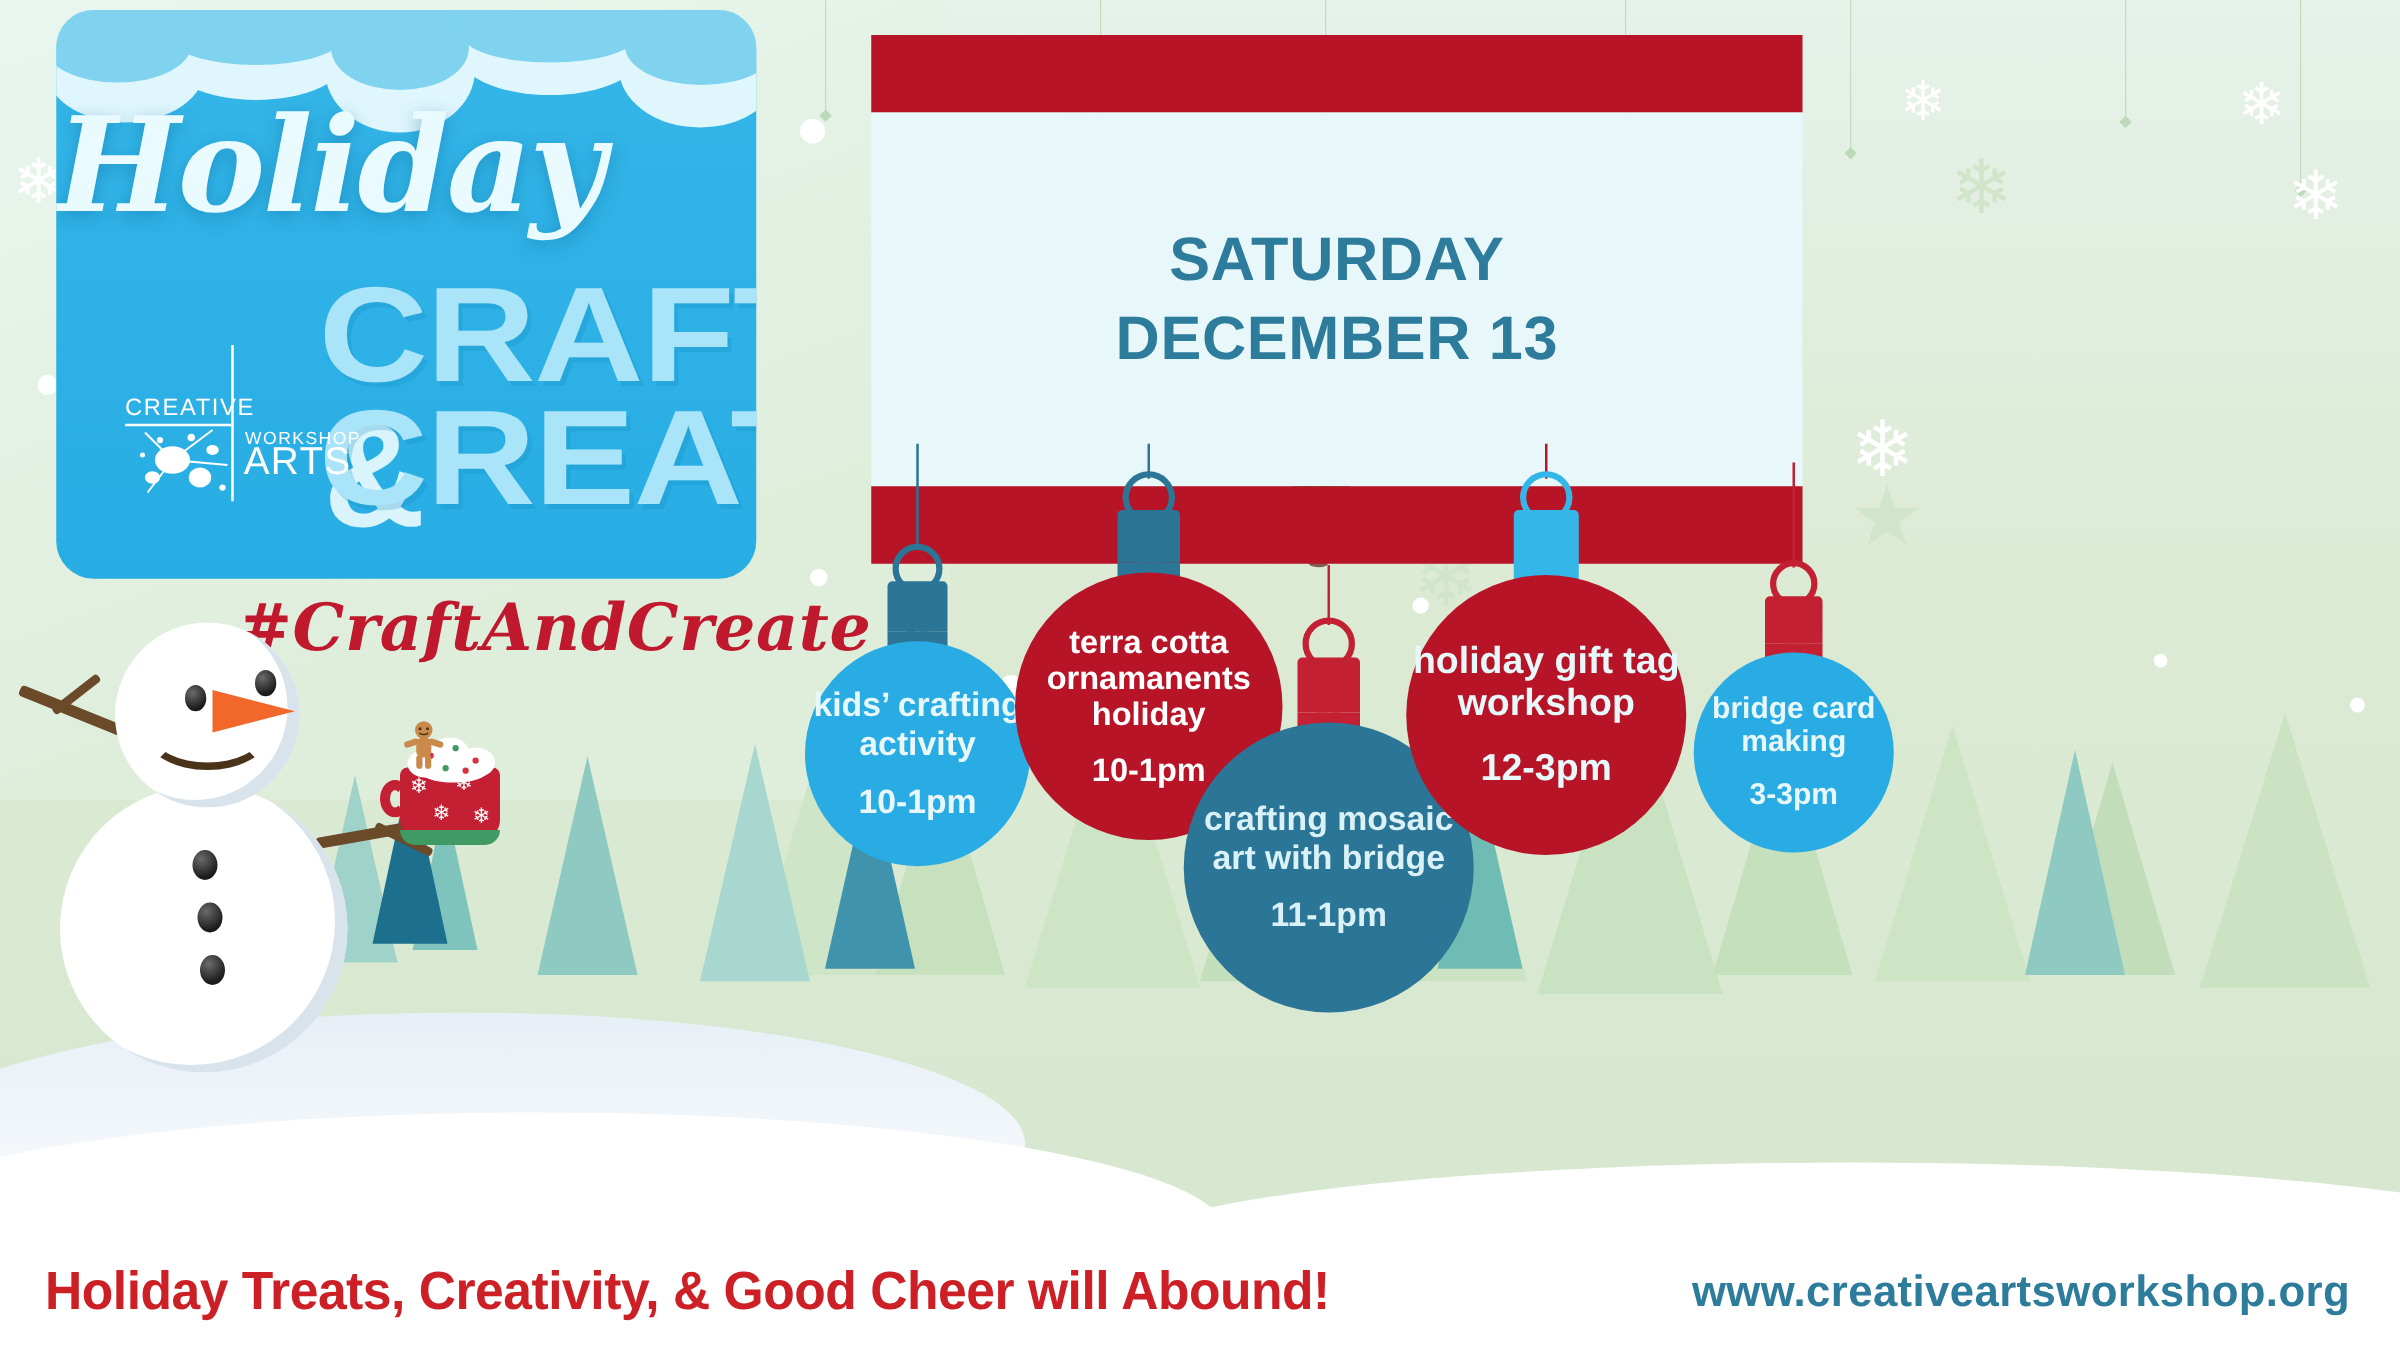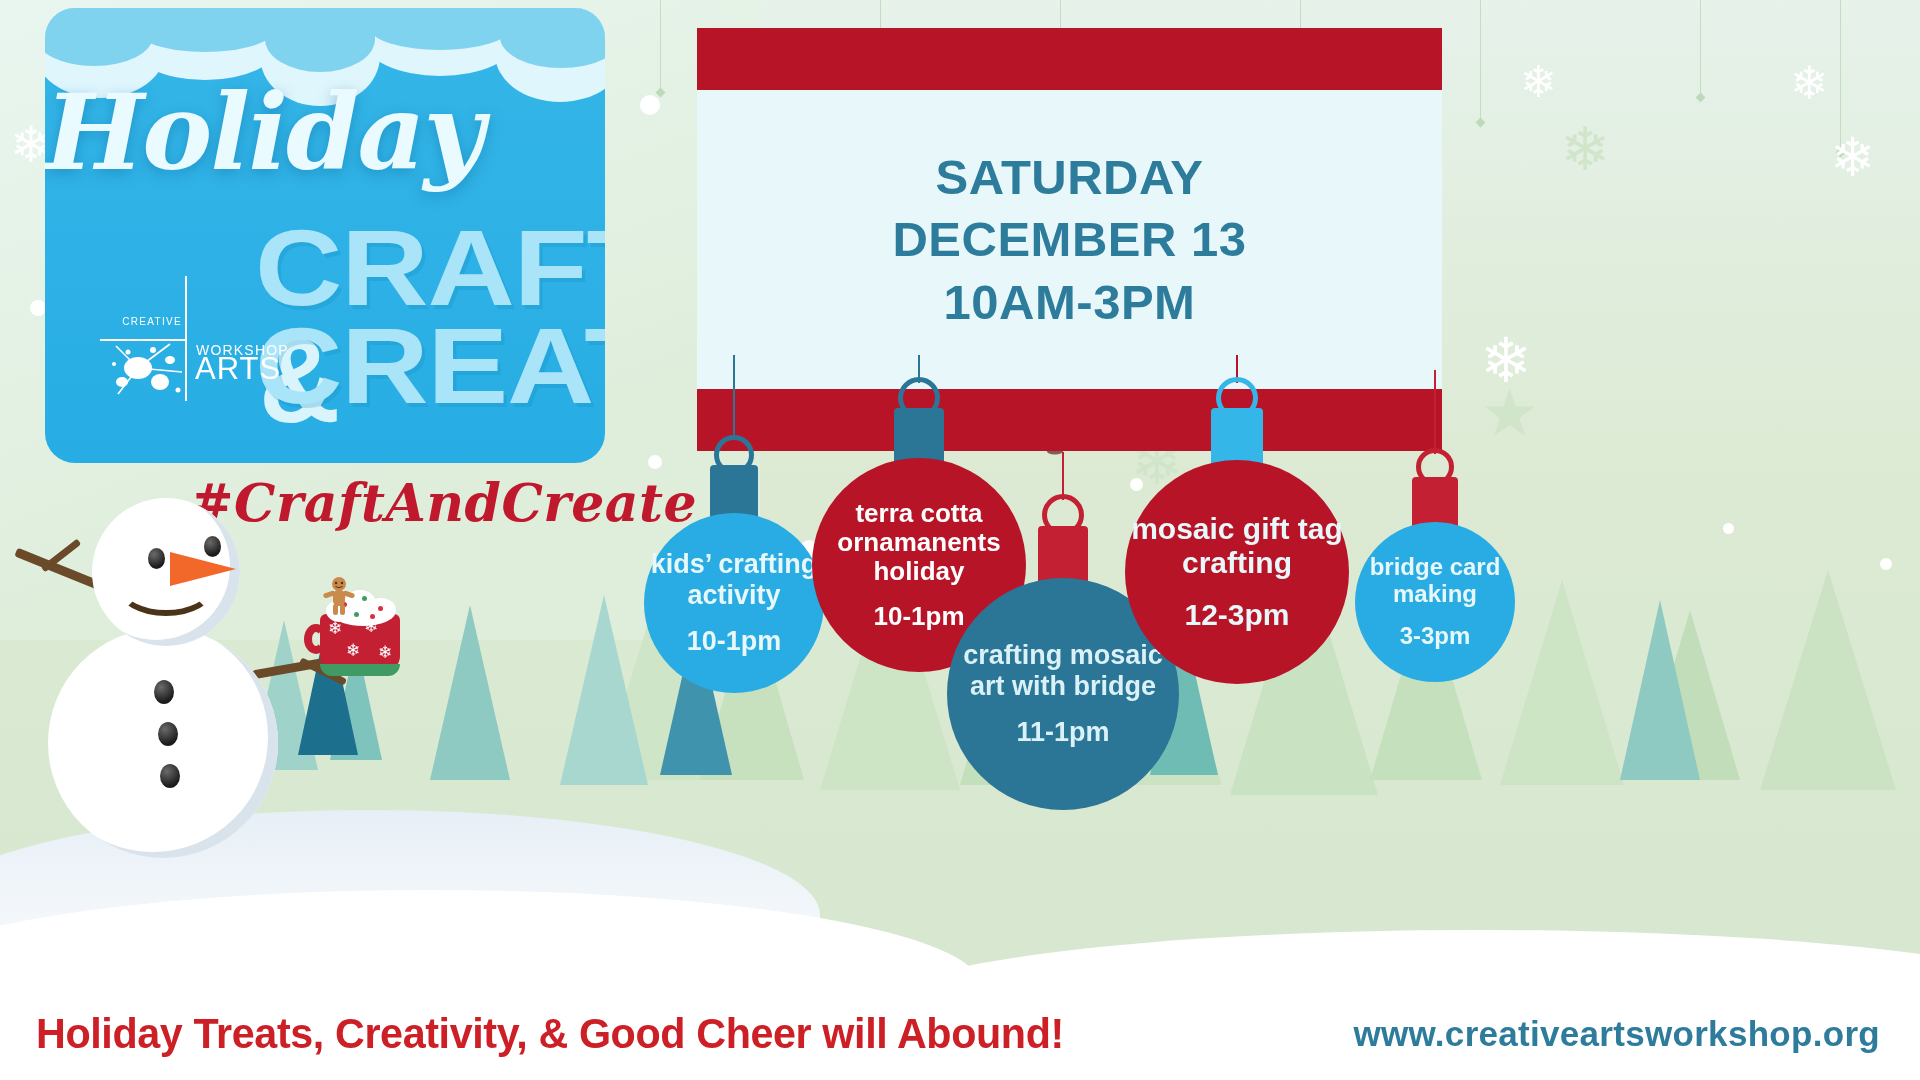--- a/index.html
+++ b/index.html
@@ -66,21 +66,21 @@
     position:absolute; left:212px; top:305px;
     font-family:"Liberation Sans", sans-serif; font-weight:700; font-size:118px;
     color:#d9f4fb; transform:scaleX(.95);
   }
 
   
   #caw-mark { position:absolute; left:55px; top:268px; width:165px; height:125px; color:#fff; }
   #caw-vline { position:absolute; left:85px; top:0; width:2px; height:125px; background:#fff; }
   #caw-hline { position:absolute; left:0; top:63px; width:85px; height:2px; background:#fff; }
   #caw-creative { position:absolute; left:0; top:40px; width:82px; text-align:right;
-                  font-size:10px; letter-spacing:1.3px; }
+                  font-size:19px; letter-spacing:1.3px; }
   #caw-arts { position:absolute; left:95px; top:28px; font-size:31px; letter-spacing:1px;margin-top:47px; }
   #caw-workshop { position:absolute; left:96px; top:66px; font-size:14px; letter-spacing:1.2px; }
   #caw-splat { position:absolute; left:8px; top:66px; width:82px; height:58px; }
 
   
   #hashtag {
     position:absolute; left:190px; top:472px; width:420px;
     font-family:"DejaVu Serif", serif; font-style:italic; font-weight:700;
     font-size:52px; color:#c0182c; letter-spacing:.5px; white-space:nowrap;
   }
@@ -269,21 +269,20 @@
   </div>
 </div>
 
 <div id="hashtag">#CraftAndCreate</div>
 
 <div id="date-banner">
   <div class="banner-bar" id="banner-bar-top"></div>
   <div id="banner-body">
     <div class="banner-line">SATURDAY</div>
     <div class="banner-line">DECEMBER 13</div>
-    <div class="banner-line">10AM-3PM</div>
   </div>
   <div class="banner-bar" id="banner-bar-bottom"></div>
 </div>
 
 <div class="orn" style="left:644px;top:355px;width:180px;height:350px;">
   <div class="orn-string" style="height:85px;background:#2b7596;"></div>
   <div class="orn-loop" style="top:80px;width:40px;height:40px;margin-left:-20px;border:5px solid #2b7596;"></div>
   <div class="orn-cap" style="--cap:#2b7596;top:110px;width:48px;height:40px;margin-left:-24px;background:#2b7596;"></div>
   <div class="orn-ball" style="left:0;top:158px;width:180px;height:180px;background:#29ace3;color:#e7f7fa;font-size:27px;">
     <span class="orn-title">kids’ crafting activity</span>
@@ -309,21 +308,21 @@
     <span class="orn-title">crafting mosaic art with bridge</span>
     <span class="orn-time">11-1pm</span>
   </div>
 </div>
 
 <div class="orn" style="left:1125px;top:355px;width:224px;height:360px;">
   <div class="orn-string" style="height:28px;background:#b81427;"></div>
   <div class="orn-loop" style="top:22px;width:42px;height:42px;margin-left:-21px;border:5px solid #35b6e8;"></div>
   <div class="orn-cap" style="--cap:#35b6e8;top:53px;width:52px;height:44px;margin-left:-26px;background:#35b6e8;"></div>
   <div class="orn-ball" style="left:0;top:105px;width:224px;height:224px;background:#b81427;color:#e7f7fa;font-size:30px;">
-    <span class="orn-title">mosaic gift tag crafting</span>
+    <span class="orn-title">holiday gift tag workshop</span>
     <span class="orn-time">12-3pm</span>
   </div>
 </div>
 
 <div class="orn" style="left:1355px;top:370px;width:160px;height:330px;">
   <div class="orn-string" style="height:84px;background:#c32033;"></div>
   <div class="orn-loop" style="top:78px;width:38px;height:38px;margin-left:-19px;border:5px solid #c32033;"></div>
   <div class="orn-cap" style="--cap:#c32033;top:107px;width:46px;height:38px;margin-left:-23px;background:#c32033;"></div>
   <div class="orn-ball" style="left:0;top:152px;width:160px;height:160px;background:#29ace3;color:#e7f7fa;font-size:24px;">
     <span class="orn-title">bridge card making</span>

